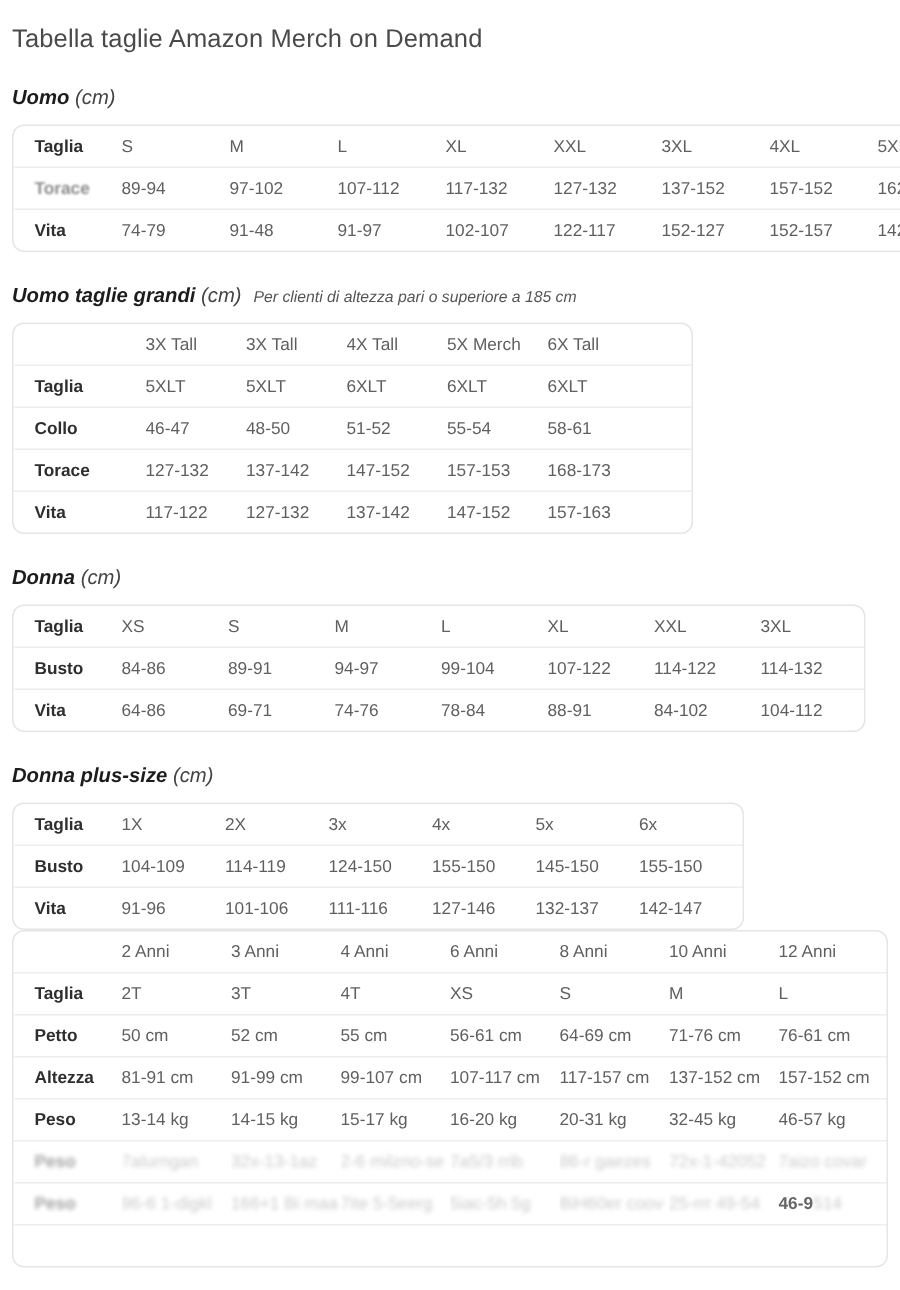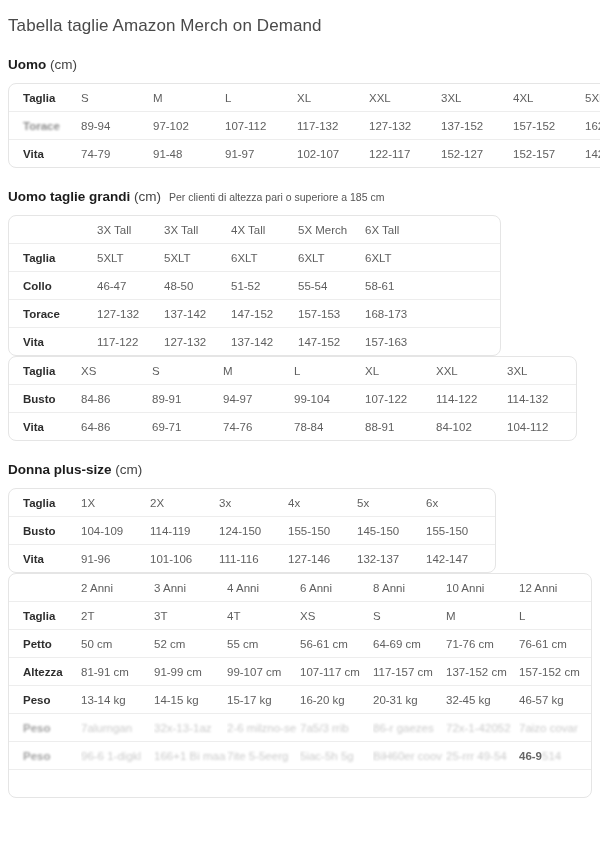--- a/index.html
+++ b/index.html
@@ -4,42 +4,42 @@
 <style>
   html,body { margin:0; padding:0; }
   body {
     width:600px; height:860px; overflow:hidden; background:#fff;
     font-family:"Liberation Sans", sans-serif;
     -webkit-font-smoothing:antialiased;
   }
   .page { padding:16px 0 0 8px; }
   .page-title { font-size:17px; color:#4a4a4a; letter-spacing:.1px; }
   .section { margin-top:0; }
-  .sec-title { margin:21px 18px 11px 0; font-size:13.5px; color:#222; }
+  .sec-title { margin:21px 18px 11px 0; font-size:13.5px; color:#222;font-style:italic; }
   .t-bold { font-weight:bold; color:#1c1c1c; }
   .t-unit { font-weight:normal; color:#444; }
   .t-note { font-size:10.5px; color:#555; font-weight:normal; margin-left:8px; }
 
   .tbl {
     border:1px solid #e5e5e5; border-radius:8px; background:#fff;
     box-sizing:border-box; overflow:hidden;
   }
   .tr { display:flex; align-items:center; border-top:1px solid #ededed; min-height:27px; }
   .tr:first-child { border-top:none; }
   .td {
     box-sizing:border-box; flex:none;
     font-size:11.5px; color:#5f5f5f;
     padding:7px 2px 7px 0; white-space:nowrap; overflow:hidden;
   }
   .td.label { width:72px; padding-left:14px; font-weight:bold; color:#2e2e2e; }
 
   .tbl-uomo { width:650px; }
   .tbl-uomo .td:not(.label) { width:72px; }
 
-  .tbl-uomo-grandi { width:493px; }
+  .tbl-uomo-grandi { width:454px; }
   .tbl-uomo-grandi .td.label { width:88px; }
   .tbl-uomo-grandi .td:not(.label) { width:67px; }
 
   .tbl-donna { width:569px; }
   .tbl-donna .td:not(.label) { width:71px; }
 
   .tbl-donna-plus { width:488px; }
   .tbl-donna-plus .td:not(.label) { width:69px; }
 
   .tbl-bambino { width:584px; }
@@ -132,20 +132,21 @@
             <div class="td label">Vita</div>
             <div class="td">117-122</div>
             <div class="td">127-132</div>
             <div class="td">137-142</div>
             <div class="td">147-152</div>
             <div class="td">157-163</div>
           </div>
         </div>
       </div>
       <div class="section">
+        <div class="sec-title"><span class="t-bold">Donna</span> <span class="t-unit">(cm)</span><span class="t-note"></span></div>
         <div class="tbl tbl-donna">
           <div class="tr">
             <div class="td label">Taglia</div>
             <div class="td">XS</div>
             <div class="td">S</div>
             <div class="td">M</div>
             <div class="td">L</div>
             <div class="td">XL</div>
             <div class="td">XXL</div>
             <div class="td">3XL</div>

